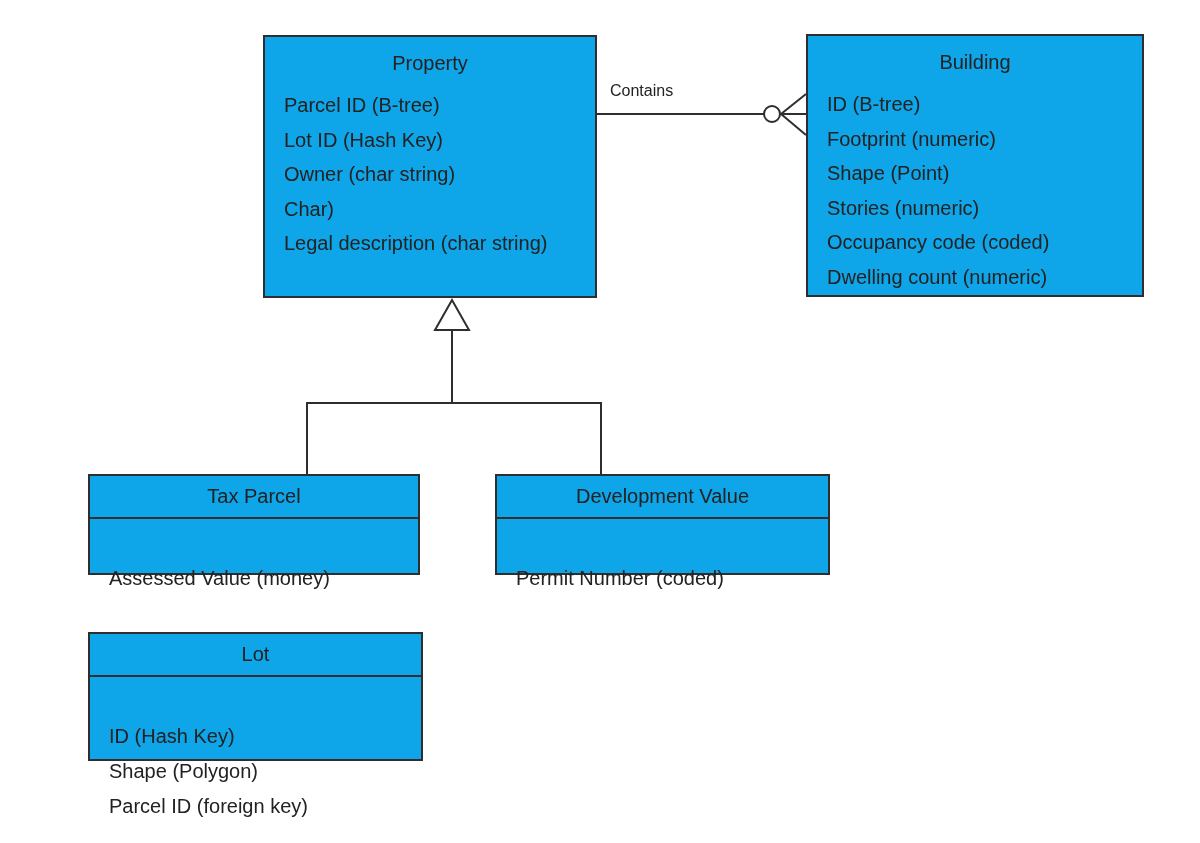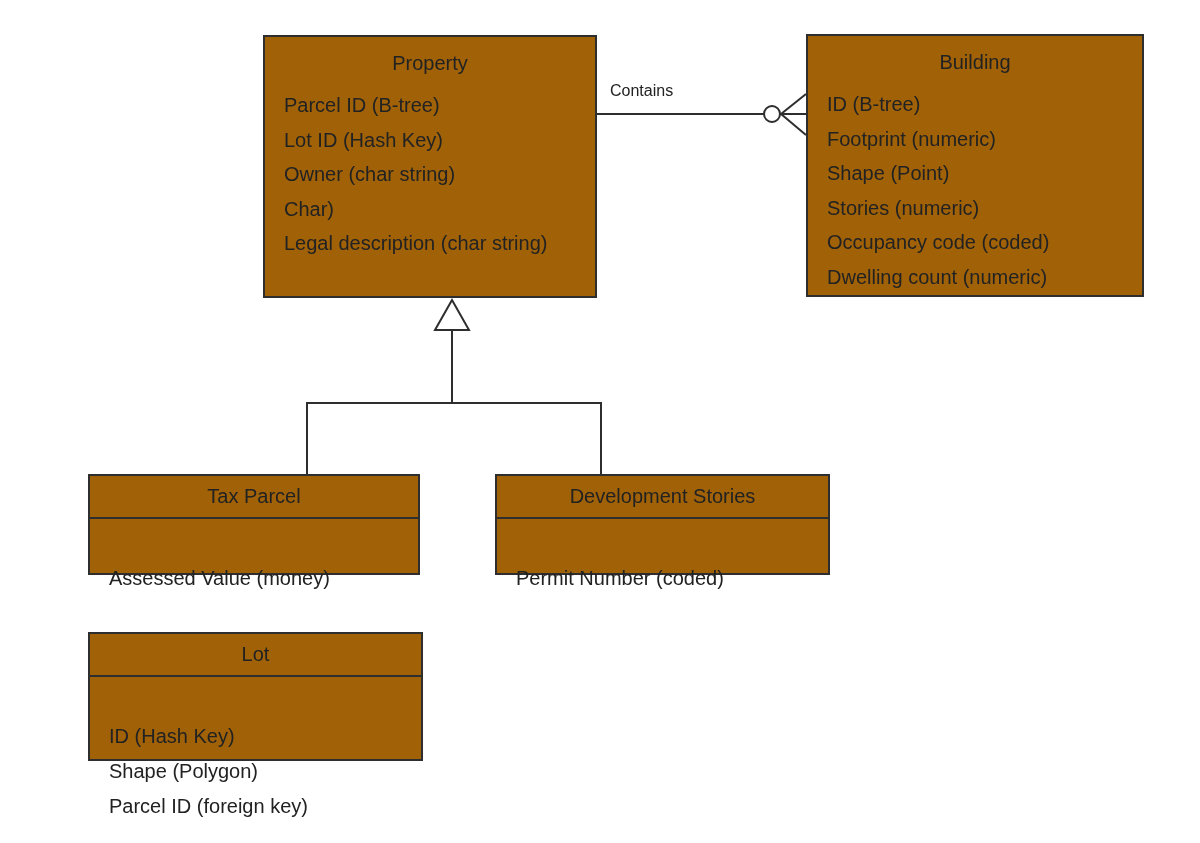--- a/index.html
+++ b/index.html
@@ -13,21 +13,21 @@
     width: 1200px;
     height: 843px;
     background: #ffffff;
     overflow: hidden;
     color: #222222;
   }
   .entity {
     position: absolute;
     box-sizing: border-box;
     border: 2px solid #2e2e2e;
-    background: #a16207;
+    background: #0ea5e9;
     font-size: 20px;
   }
   .entity .title {
     text-align: center;
     line-height: 26px;
     padding-top: 13px;
     white-space: nowrap;
   }
   .entity.split .title {
     padding-top: 0;
@@ -114,21 +114,21 @@
   </div>
 
   <div class="entity split" style="left:88px; top:474px; width:332px; height:101px;">
     <div class="title">Tax Parcel</div>
     <div class="body">
       <div class="attr">Assessed Value (money)</div>
     </div>
   </div>
 
   <div class="entity split" style="left:495px; top:474px; width:335px; height:101px;">
-    <div class="title">Development Stories</div>
+    <div class="title">Development Value</div>
     <div class="body">
       <div class="attr">Permit Number (coded)</div>
     </div>
   </div>
 
   <div class="entity split" style="left:88px; top:632px; width:335px; height:129px;">
     <div class="title">Lot</div>
     <div class="body">
       <div class="attr">ID (Hash Key)</div>
       <div class="attr">Shape (Polygon)</div>

